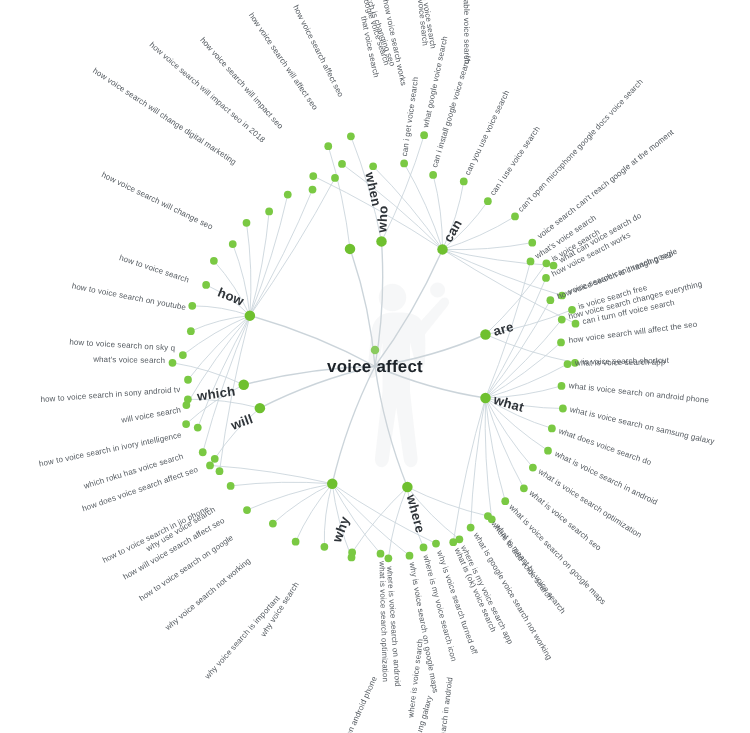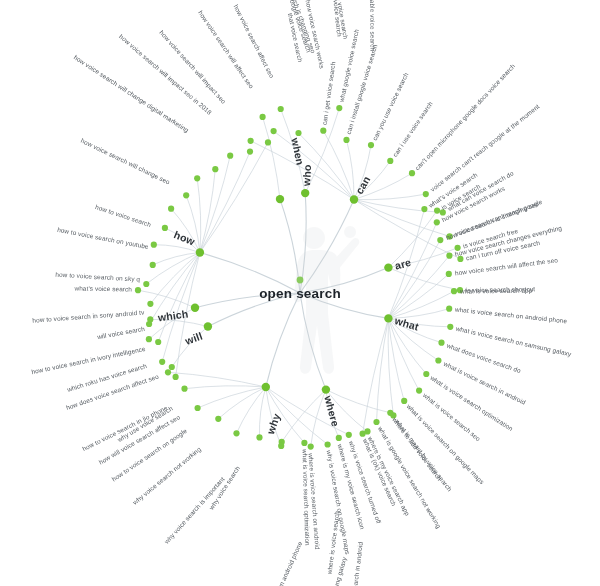--- a/index.html
+++ b/index.html
@@ -290,14 +290,14 @@
       <div class="lbl lbl-leaf flip" style="left: 179.9px; top: 392.6px; transform: translateY(-50%) rotate(-39.67deg) translateX(-100%);">why voice search not working</div>
       <div class="lbl lbl-leaf flip" style="left: 162.9px; top: 375.4px; transform: translateY(-50%) rotate(-31deg) translateX(-100%);">why use voice search</div>
       <div class="lbl lbl-main flip" style="left: 201.3px; top: 328.9px; transform: translateY(-50%) rotate(-20deg) translateX(-100%);">will</div>
       <div class="lbl lbl-leaf flip" style="left: 166.6px; top: 370px; transform: translateY(-50%) rotate(-30deg) translateX(-100%);">how will voice search affect seo</div>
       <div class="lbl lbl-leaf flip" style="left: 144.4px; top: 320.4px; transform: translateY(-50%) rotate(-10deg) translateX(-100%);">will voice search</div>
       <div class="lbl lbl-main flip" style="left: 188.1px; top: 308.7px; transform: translateY(-50%) rotate(-8deg) translateX(-100%);">which</div>
       <div class="lbl lbl-leaf flip" style="left: 143.2px; top: 340.9px; transform: translateY(-50%) rotate(-17deg) translateX(-100%);">which roku has voice search</div>
       <div class="lbl lbl-leaf flip" style="left: 132px; top: 290.1px; transform: translateY(-50%) rotate(1deg) translateX(-100%);">what's voice search</div>
     </div>
 
-  <div class="lbl-center" id="center-label" style="left: 300px; top: 293px; transform: translate(-50%, -50%);">open search</div>
+  <div class="lbl-center" id="center-label" style="left: 300px; top: 293px; transform: translate(-50%, -50%);">voice affect</div>
 </div>
 
 </body></html>

